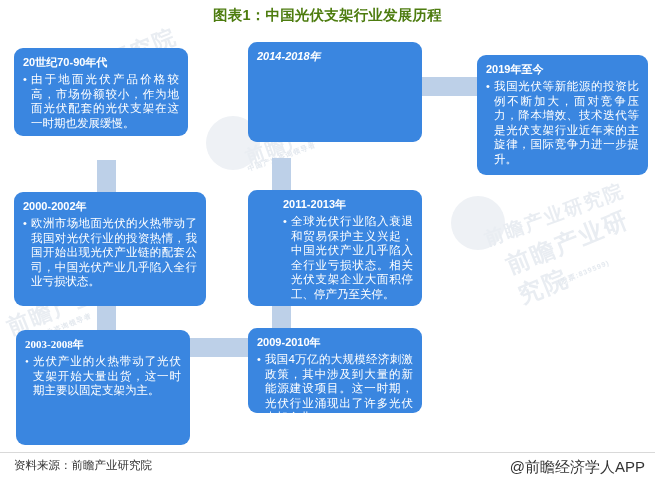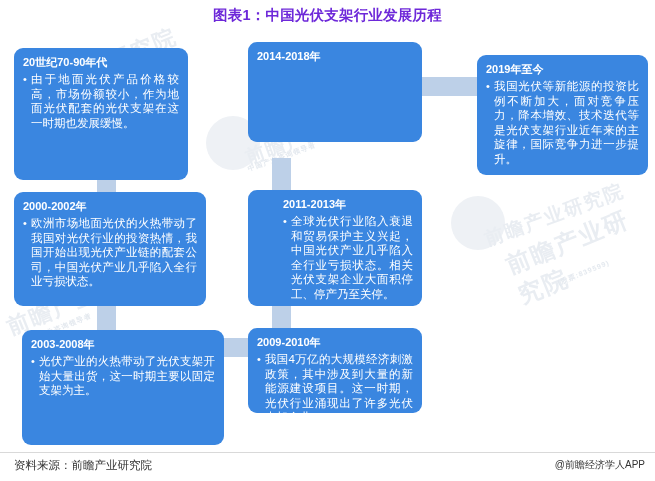--- a/index.html
+++ b/index.html
@@ -12,21 +12,21 @@
     color:#222;
   }
   #chart-root{position:absolute;inset:0;}
 
   
   .title{
     position:absolute;left:0;top:6px;width:655px;
     text-align:center;
     font-size:14.5px;
     font-weight:bold;
-    color:#6d28d9;
+    color:#4d7c0f;
     letter-spacing:.2px;
     white-space:nowrap;
   }
 
   
   .wm{position:absolute;pointer-events:none;user-select:none;color:#e9edf2;font-weight:bold;}
   .wm-txt{font-size:22px;letter-spacing:2px;}
   .wm-circle{
     width:54px;height:54px;border-radius:50%;
     background:#eef1f5;
@@ -69,21 +69,21 @@
   }
 
   
   .foot-rule{position:absolute;left:0;top:452px;width:655px;height:1px;background:#d9d9d9;}
   .foot-left{
     position:absolute;left:14px;top:458px;
     font-size:11.5px;color:#333;white-space:nowrap;
   }
   .foot-right{
     position:absolute;right:10px;top:458px;
-    font-size:10px;color:#333;white-space:nowrap;
+    font-size:15px;color:#333;white-space:nowrap;
   }
 </style>
 </head>
 <body>
 
 <div id="chart-root">
 
   <div class="title">图表1：中国光伏支架行业发展历程</div>
 
   <div class="wm wm-txt" style="left:14px;top:52px;transform:rotate(-22deg);">前瞻产业研究院</div>
@@ -97,45 +97,45 @@
   <div class="wm wm-sub" style="left:246px;top:152px;transform:rotate(-20deg);">中国产业咨询领导者</div>
   <div class="wm wm-sub" style="left:22px;top:324px;transform:rotate(-22deg);">中国产业咨询领导者</div>
 
   <div class="conn" style="left:97px;top:160px;width:19px;height:34px;"></div>
   <div class="conn" style="left:97px;top:304px;width:19px;height:30px;"></div>
   <div class="conn" style="left:186px;top:338px;width:66px;height:19px;"></div>
   <div class="conn" style="left:272px;top:303px;width:19px;height:32px;"></div>
   <div class="conn" style="left:272px;top:158px;width:19px;height:34px;"></div>
   <div class="conn" style="left:420px;top:77px;width:62px;height:19px;"></div>
 
-  <div class="box" style="left:14px;top:48px;width:174px;height:132px;">
+  <div class="box" style="left:14px;top:48px;width:174px;height:88px;">
     <div class="box-year">20世纪70-90年代</div>
     <div class="box-body">由于地面光伏产品价格较高，市场份额较小，作为地面光伏配套的光伏支架在这一时期也发展缓慢。</div>
   </div>
 
-  <div class="box" style="left:248px;top:42px;width:174px;height:100px;">
+  <div class="box" style="left:248px;top:42px;width:174px;height:100px;font-style:italic;">
     <div class="box-year">2014-2018年</div>
   </div>
 
   <div class="box" style="left:477px;top:55px;width:171px;height:120px;">
     <div class="box-year">2019年至今</div>
     <div class="box-body">我国光伏等新能源的投资比例不断加大，面对竞争压力，降本增效、技术迭代等是光伏支架行业近年来的主旋律，国际竞争力进一步提升。</div>
   </div>
 
   <div class="box" style="left:14px;top:192px;width:192px;height:114px;">
     <div class="box-year">2000-2002年</div>
     <div class="box-body">欧洲市场地面光伏的火热带动了我国对光伏行业的投资热情，我国开始出现光伏产业链的配套公司，中国光伏产业几乎陷入全行业亏损状态。</div>
   </div>
 
   <div class="box" style="left:248px;top:190px;width:174px;height:116px;padding-left:35px;">
     <div class="box-year">2011-2013年</div>
     <div class="box-body">全球光伏行业陷入衰退和贸易保护主义兴起，中国光伏产业几乎陷入全行业亏损状态。相关光伏支架企业大面积停工、停产乃至关停。</div>
   </div>
 
-  <div class="box" style="left:22px;top:330px;width:202px;height:115px;">
+  <div class="box" style="left:16px;top:330px;width:174px;height:115px;font-family:Liberation Serif, serif;">
     <div class="box-year">2003-2008年</div>
     <div class="box-body">光伏产业的火热带动了光伏支架开始大量出货，这一时期主要以固定支架为主。</div>
   </div>
 
   <div class="box" style="left:248px;top:328px;width:174px;height:85px;">
     <div class="box-year">2009-2010年</div>
     <div class="box-body">我国4万亿的大规模经济刺激政策，其中涉及到大量的新能源建设项目。这一时期，光伏行业涌现出了许多光伏支架企业。</div>
   </div>
 
   <div class="foot-rule"></div>

